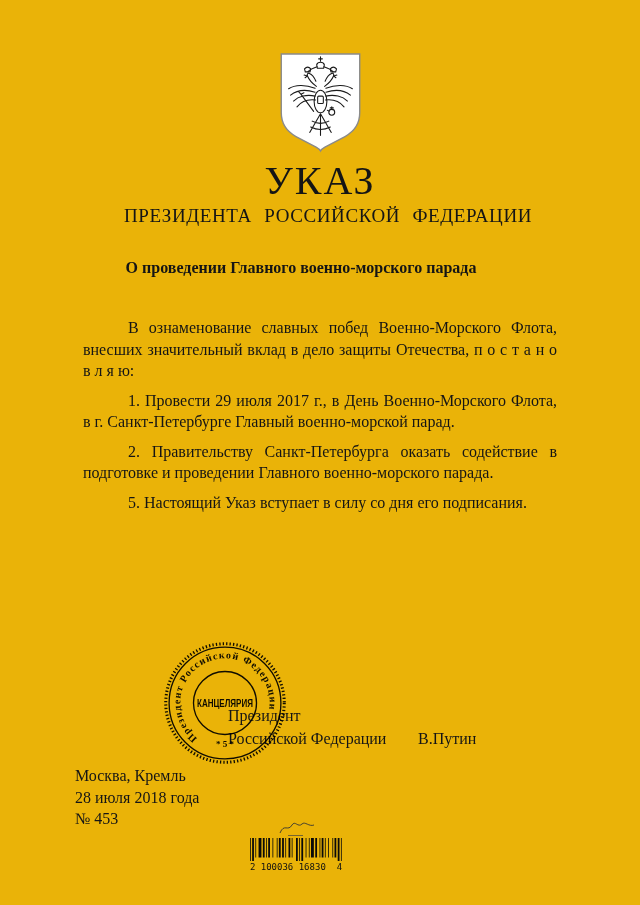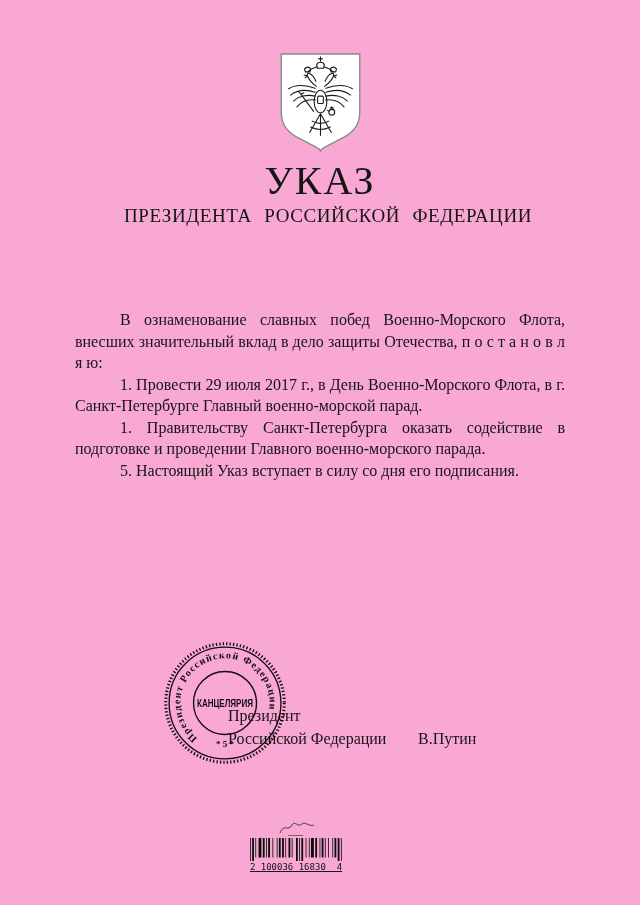--- a/index.html
+++ b/index.html
@@ -1,45 +1,45 @@
 <!DOCTYPE html>
 <html><head>
 <meta charset="utf-8">
 <style>
   html,body{margin:0;padding:0;background:#f2f2f2;}
   .page{
     position:relative;width:640px;height:905px;margin:0 auto;
-    background:#f9a8d4;outline:1px solid #ddd;overflow:hidden;
+    background:#eab308;outline:1px solid #ddd;overflow:hidden;
     font-family:"Liberation Serif", serif;color:#151515;
   }
   .emblem{position:absolute;left:279px;top:52px;width:83px;height:101px;}
   .doc-type{
     position:absolute;left:0;top:157px;width:640px;text-align:center;
     font-size:40px;letter-spacing:2px;font-weight:400;
   }
   .issuer{
     position:absolute;left:8px;top:205px;width:640px;text-align:center;
     font-size:19px;letter-spacing:.6px;word-spacing:7px;
   }
   .subject{
     position:absolute;left:0;top:259px;width:602px;text-align:center;
     font-size:16px;font-weight:bold;
   }
   .body{
     position:absolute;left:75px;top:309px;width:490px;
     font-size:16px;line-height:21.5px;text-align:justify;
   }
-  .body p{margin:0;text-indent:45px;}
+  .body p{margin:8px;text-indent:45px;}
   .sig-line1{position:absolute;left:228px;top:707px;width:150px;text-align:left;font-size:16px;}
   .sig-line2{position:absolute;left:228px;top:730px;font-size:16px;}
   .signer{position:absolute;left:418px;top:730px;font-size:16px;}
   .stamp{position:absolute;left:163px;top:641px;width:124px;height:124px;opacity:.93;}
   .footer{position:absolute;left:75px;top:765px;font-size:16px;line-height:21.5px;}
   .footer div{white-space:pre;}
-  .barcode-block{position:absolute;left:246px;top:820px;width:100px;text-align:center;text-decoration:underline;}
+  .barcode-block{position:absolute;left:246px;top:820px;width:100px;text-align:center;}
   .regmark{display:block;margin:0 auto;width:44px;height:18px;}
   .bars{display:block;margin:0 auto;width:92px;height:24px;}
   .digits{
     font-family:"DejaVu Sans Mono", monospace;font-size:9px;line-height:10px;
     white-space:pre;color:#111;letter-spacing:0;
   }
 </style>
 </head>
 <body>
 
@@ -80,25 +80,26 @@
 
       <path d="M34.5,60.5 L21.5,43 M21.5,43 l-2.4,-2.6 M21.5,43 l3.1,-1.4"></path>
 
       <circle cx="53" cy="61.5" r="3"></circle>
       <path d="M53,58.5 V55.8 M51.4,57 H54.6 M48.5,59.5 L50.3,60.3"></path>
     </g>
   </svg>
 
   <div class="doc-type">УКАЗ</div>
   <div class="issuer">ПРЕЗИДЕНТА РОССИЙСКОЙ ФЕДЕРАЦИИ</div>
+  <div class="subject">О проведении Главного военно-морского парада</div>
 
   <div class="body">
       <p>В ознаменование славных побед Военно-Морского Флота, внесших значительный вклад в дело защиты Отечества, п о с т а н о в л я ю:</p>
       <p>1. Провести 29 июля 2017 г., в День Военно-Морского Флота, в г. Санкт-Петербурге Главный военно-морской парад.</p>
-      <p>1. Правительству Санкт-Петербурга оказать содействие в подготовке и проведении Главного военно-морского парада.</p>
+      <p>2. Правительству Санкт-Петербурга оказать содействие в подготовке и проведении Главного военно-морского парада.</p>
       <p>5. Настоящий Указ вступает в силу со дня его подписания.</p>
     </div>
 
   <div class="sig-line1">Президент</div>
   <div class="sig-line2">Российской Федерации</div>
   <div class="signer">В.Путин</div>
 
   <svg class="stamp" viewBox="0 0 122 122">
     <circle cx="61" cy="61" r="58.3" fill="none" stroke="#000" stroke-width="3" stroke-dasharray="1.3,2.1"></circle>
     <circle cx="61" cy="61" r="55" fill="none" stroke="#000" stroke-width="1.3"></circle>
@@ -106,20 +107,25 @@
     <defs>
       <path id="stamp-arc" d="M 33.9,95.7 A 44,44 0 1,1 88.1,95.7"></path>
     </defs>
     <text font-size="9.8" font-weight="bold" letter-spacing="1.1" fill="#000" font-family="Liberation Serif, serif">
       <textPath href="#stamp-arc">Президент Российской Федерации</textPath>
     </text>
     <text x="61" y="104.5" text-anchor="middle" font-size="9" font-weight="bold" fill="#000" font-family="Liberation Serif, serif">* 5 *</text>
     <text x="61" y="65.2" text-anchor="middle" font-size="11.5" font-weight="bold" fill="#000" font-family="Liberation Sans, sans-serif" textLength="55" lengthAdjust="spacingAndGlyphs">КАНЦЕЛЯРИЯ</text>
   </svg>
 
+  <div class="footer">
+    <div>Москва, Кремль</div>
+    <div>28 июля 2018 года</div>
+    <div>№ 453</div>
+  </div>
 
   <div class="barcode-block">
     <svg class="regmark" viewBox="0 0 44 18">
       <path d="M6,13 C10,3 14,12 18,5 C21,0 24,8 28,4 C31,1 35,7 40,5" fill="none" stroke="#333" stroke-width="0.9"></path>
       <path d="M14,15.5 h15" stroke="#444" stroke-width="0.7"></path>
     </svg>
     <svg class="bars" viewBox="0 0 92 24">
       <g id="barcode-bars" fill="#0a0a0a">
           <rect x="0.00" y="0" width="0.80" height="23"></rect>
           <rect x="2.14" y="0" width="1.79" height="23"></rect>

